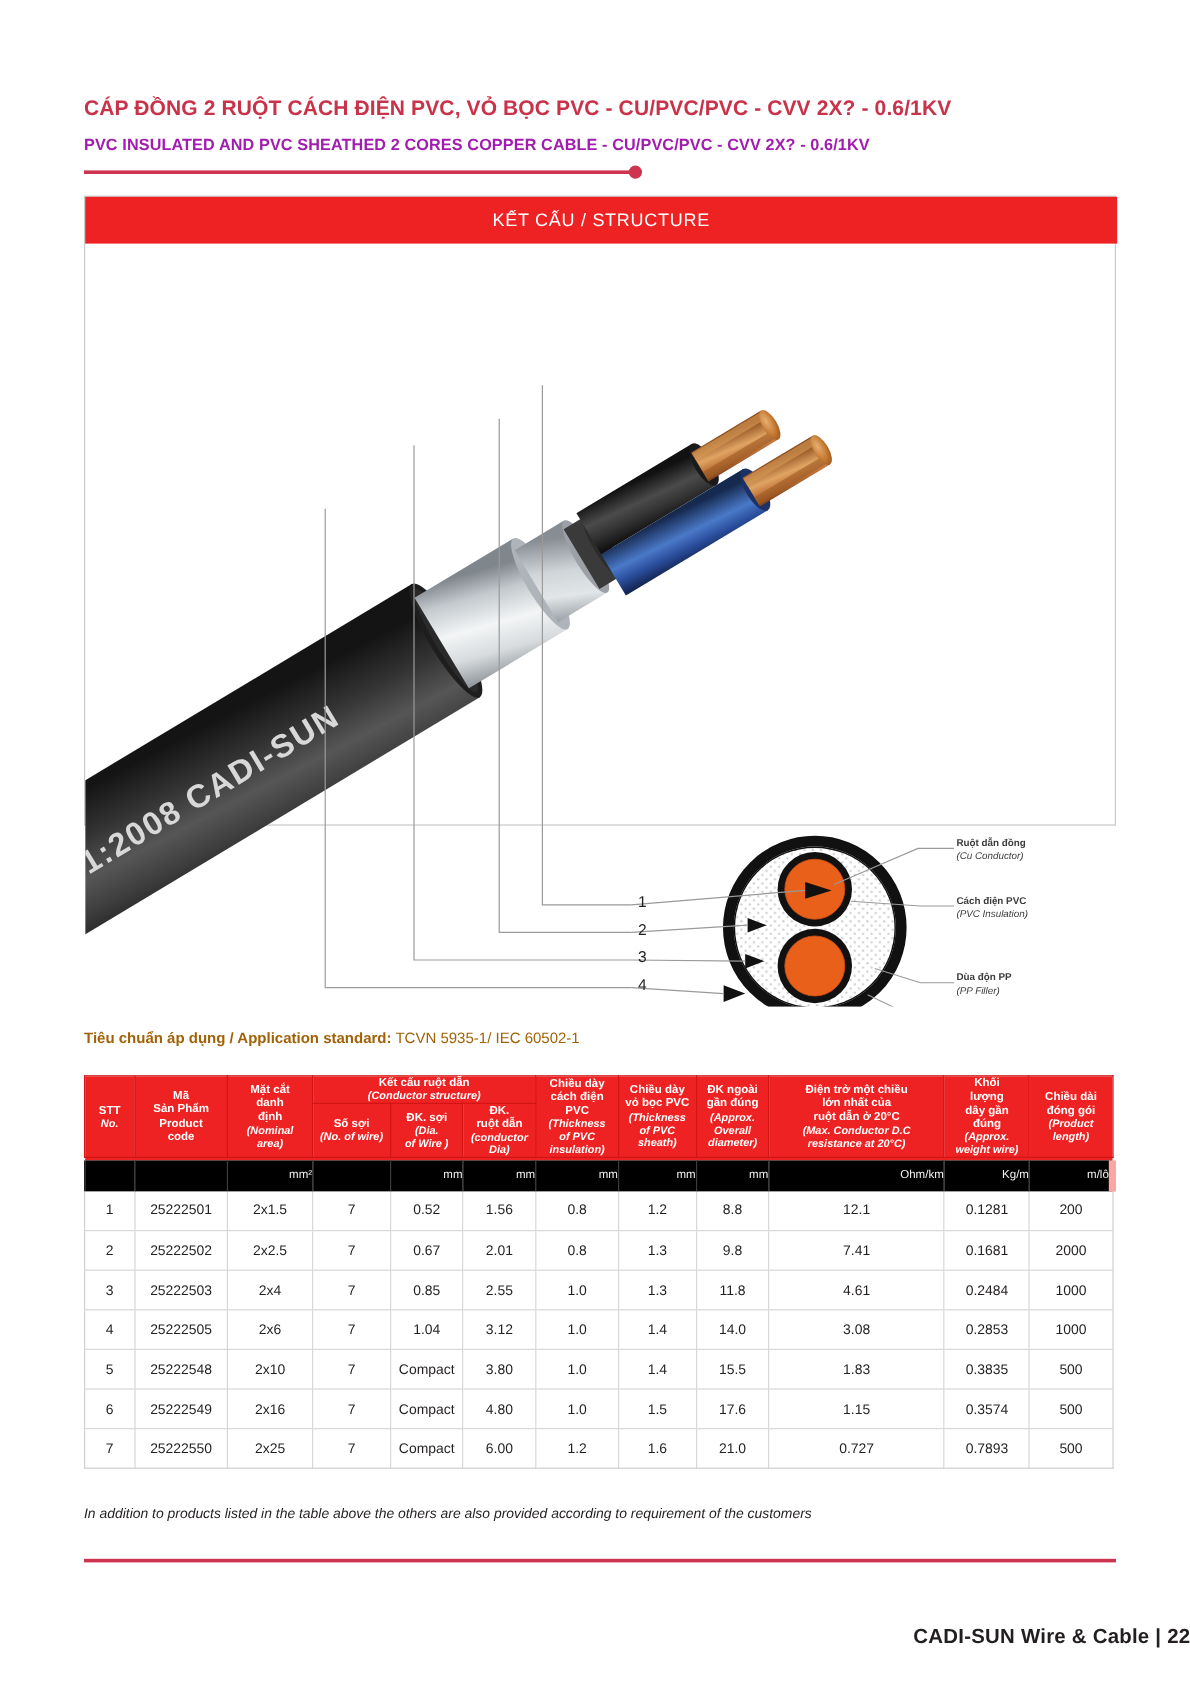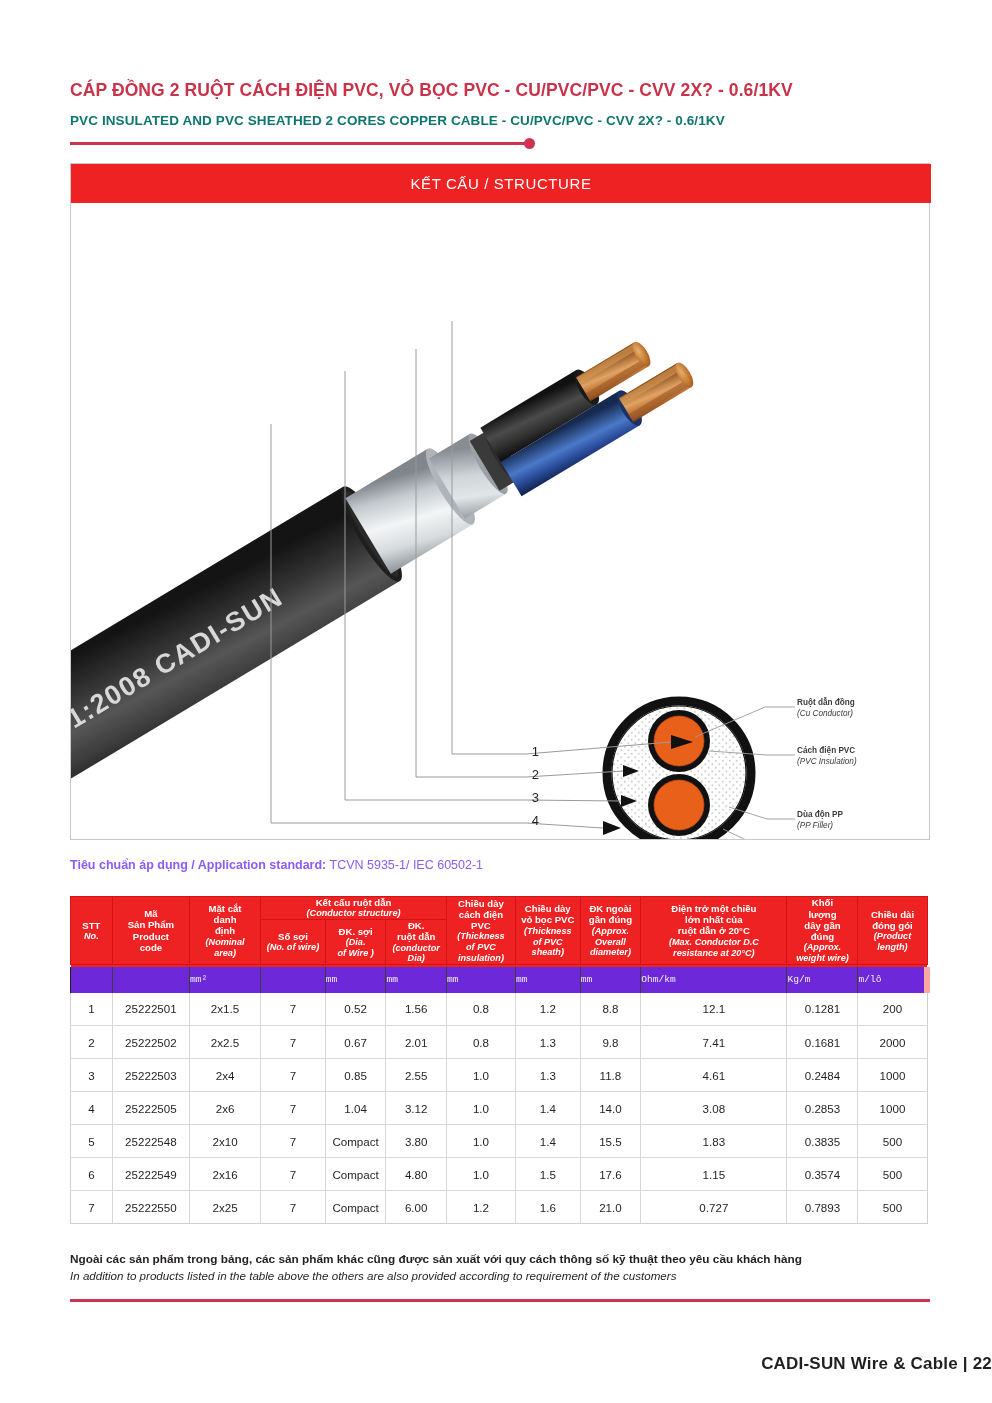--- a/index.html
+++ b/index.html
@@ -12,34 +12,34 @@
   .page { position: relative; width: 992px; height: 1403px; background:#fff; }
 
   
   .title-vn {
     position:absolute; left:70px; top:80px; width:860px;
     font-size:17.5px; font-weight:600; color:#C9334A;
     letter-spacing:0.1px; white-space:nowrap;
   }
   .title-en {
     position:absolute; left:70px; top:113px; width:860px;
-    font-size:13.5px; font-weight:700; color:#0f766e;
+    font-size:13.5px; font-weight:700; color:#a21caf;
     letter-spacing:0.1px; white-space:nowrap;
   }
   .title-rule {
     position:absolute; left:70px; top:142px; width:462px; height:3px;
     background:#CE3350;
   }
   .title-rule-dot {
     position:absolute; left:524px; top:138px;
     width:11px; height:11px; border-radius:50%; background:#CE3350;
   }
 
   
-  .panel { position:absolute; left:70px; top:163px; width:860px; height:677px;
+  .panel { position:absolute; left:70px; top:163px; width:860px; height:525px;
            border:1px solid #c9c9c9; background:#fff; }
   .panel-head {
     position:absolute; left:0; top:0; width:860px; height:39px;
     background:#EE2222; color:#fff;
     display:flex; align-items:center; justify-content:center;
     font-size:15px; font-weight:400; letter-spacing:0.6px;
   }
   .panel-body { position:absolute; left:0; top:39px; width:858px; height:636px; overflow:hidden; }
 
   
@@ -55,37 +55,37 @@
   .callout {
     position:absolute; font-size:8.2px; line-height:1.32; color:#3b3b3b;
     font-family:"Liberation Sans", sans-serif; white-space:nowrap;
   }
   .callout .vn { font-weight:600; display:block; }
   .callout .en { font-style:italic; display:block; }
   .callout.ta { text-align:left; }
 
   
   .standard {
-    position:absolute; left:70px; top:858px; font-size:12.5px; color:#8b5cf6;
+    position:absolute; left:70px; top:858px; font-size:12.5px; color:#a16207;
   }
   .standard b { font-weight:700; }
 
   
   .tbl-wrap { position:absolute; left:70px; top:896px; width:860px; }
   table.spec { border-collapse:collapse; width:860px; table-layout:fixed; }
   table.spec th, table.spec td { padding:0; }
 
   .hd { background:#EE2222; color:#ffffff; text-align:center;
         border:1px solid #D21414; vertical-align:middle; padding:3px 2px; }
   .hd .vn { font-weight:700; font-size:9.6px; line-height:1.18; display:block; }
   .hd .en { font-style:italic; font-weight:700; font-size:9.1px; line-height:1.18; display:block; }
 
-  tr.units td { background:#6d28d9; color:#f2f2f2; text-align:left;
+  tr.units td { background:#000000; color:#f2f2f2; text-align:right;
                 font-size:9.6px; height:26px; border-left:1px solid #3d3a3b;
-                border-right:1px solid #3d3a3b;font-family:Liberation Mono, monospace; }
+                border-right:1px solid #3d3a3b; }
   tr.units td:first-child { border-left:1px solid #231F20; }
   tr.units td:last-child { border-right:6px solid #fca5a5;margin-left:44px; }
   .redline td { padding:0; height:2px; background:#EE2222; border:0; }
 
   tr.data td {
     height:33px; text-align:center; font-size:11.6px; color:#231F20;
     border-bottom:1px solid #d8d8d8;
     border-left:1px solid #d8d8d8; border-right:1px solid #d8d8d8;
     background:#fff;
   }
@@ -515,20 +515,19 @@
             <td>21.0</td>
             <td>0.727</td>
             <td>0.7893</td>
             <td>500</td>
           </tr>
         </tbody>
     </table>
   </div>
 
   <div class="note">
-    <div class="n1">Ngoài các sản phẩm trong bảng, các sản phẩm khác cũng được sản xuất với quy cách thông số kỹ thuật  theo yêu cầu khách hàng</div>
     <div class="n2">In addition to products listed in the table above the others are also provided according to requirement of the customers</div>
   </div>
   <div class="note-rule"></div>
 
   <div class="footer">CADI-SUN Wire &amp; Cable | 22</div>
 
 </div>
 
 </body></html>

